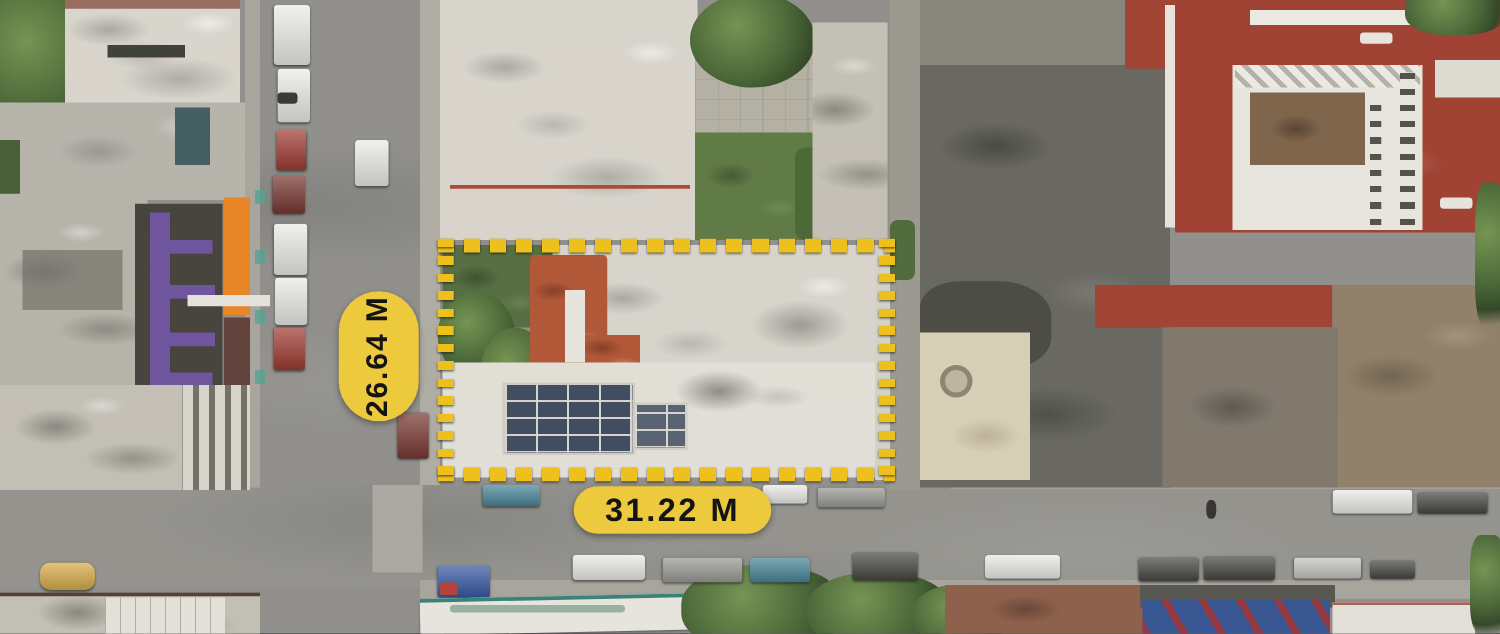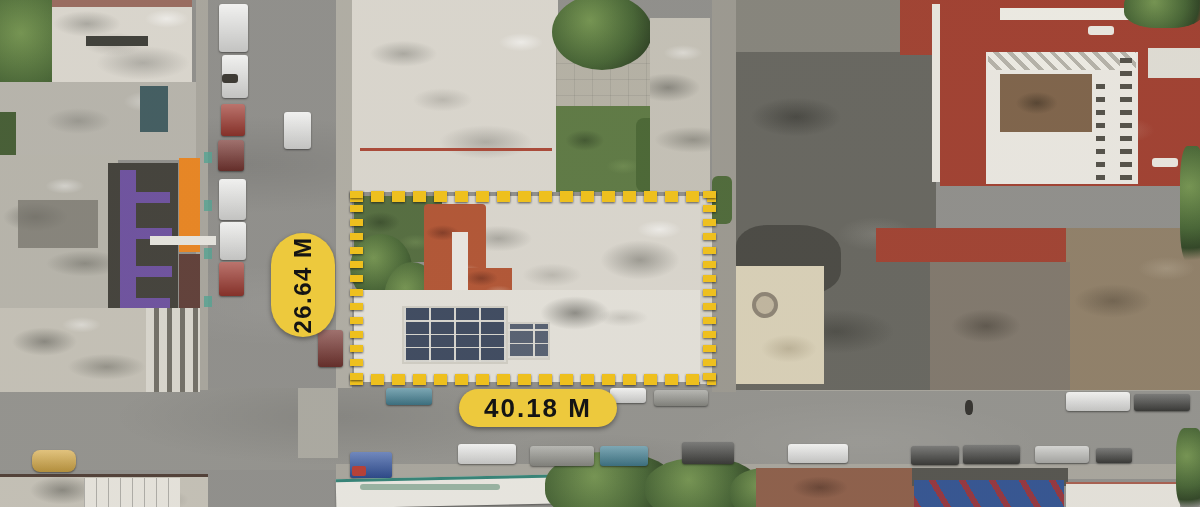--- a/index.html
+++ b/index.html
@@ -212,16 +212,16 @@
 
   <div class="abs dash-top boundary-edge" style="left:350px;top:191px;width:366px;height:11px;"></div>
   <div class="abs dash-top boundary-edge" style="left:350px;top:374px;width:366px;height:11px;"></div>
   <div class="abs dash-side boundary-edge" style="left:350px;top:191px;width:13px;height:194px;"></div>
   <div class="abs dash-side boundary-edge" style="left:703px;top:191px;width:13px;height:194px;"></div>
 
   <div class="abs pill pill-v" style="left:271px;top:233px;width:64px;height:104px;">
     <span>26.64 M</span>
   </div>
   <div class="abs pill pill-h" style="left:459px;top:389px;width:158px;height:38px;">
-    <span>40.18 M</span>
+    <span>31.22 M</span>
   </div>
 
 </div>
 
 </body></html>

